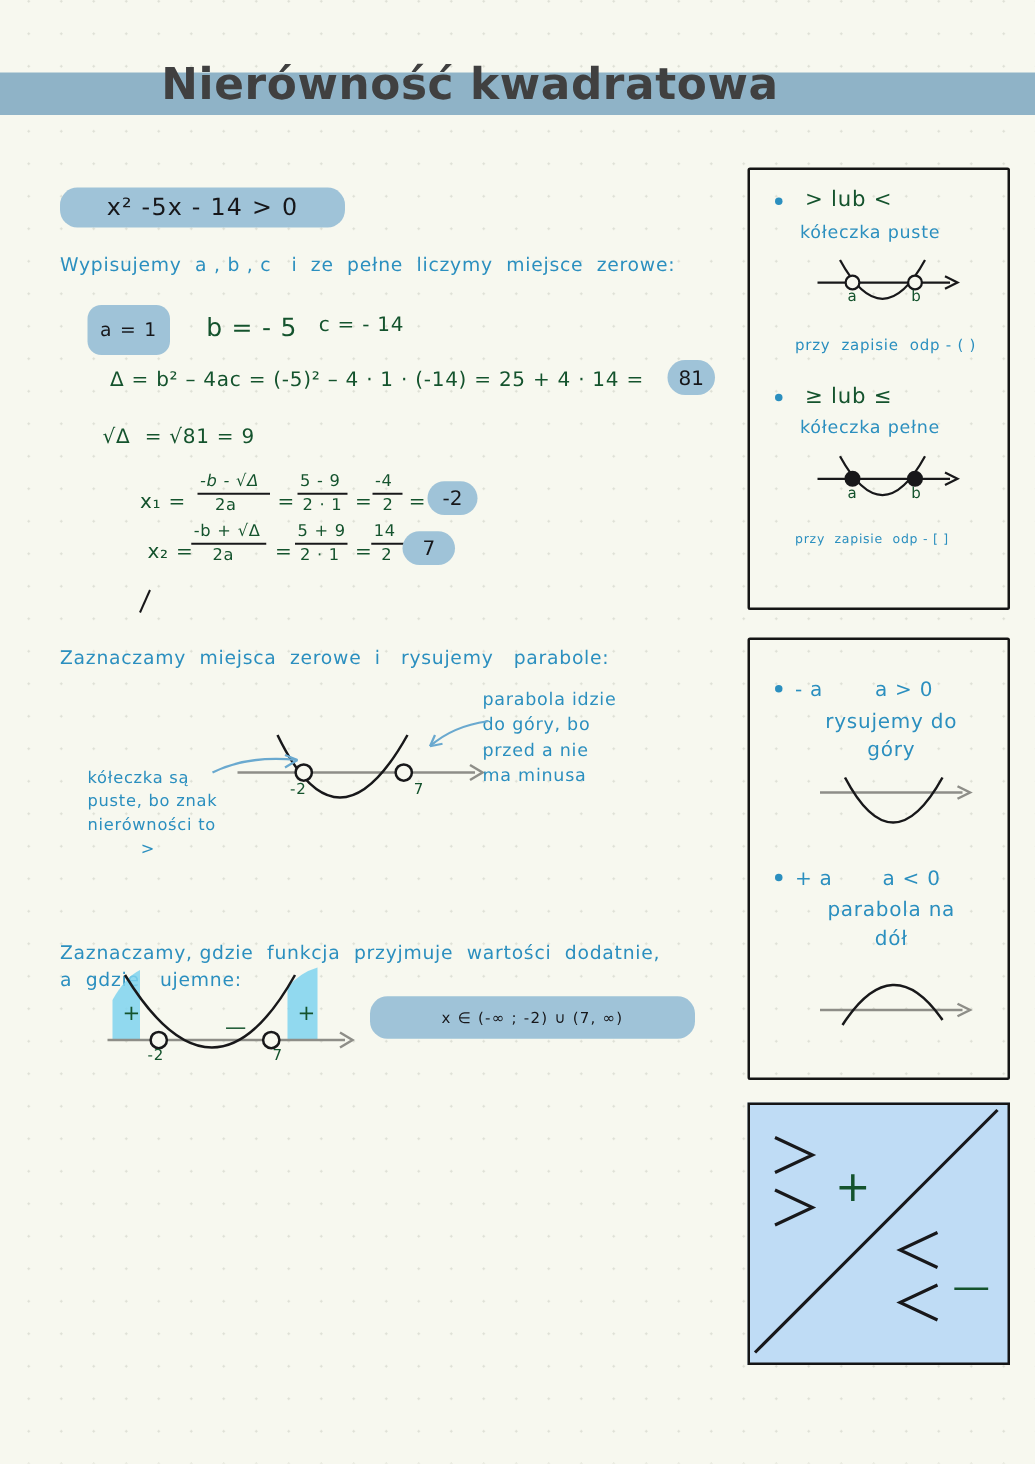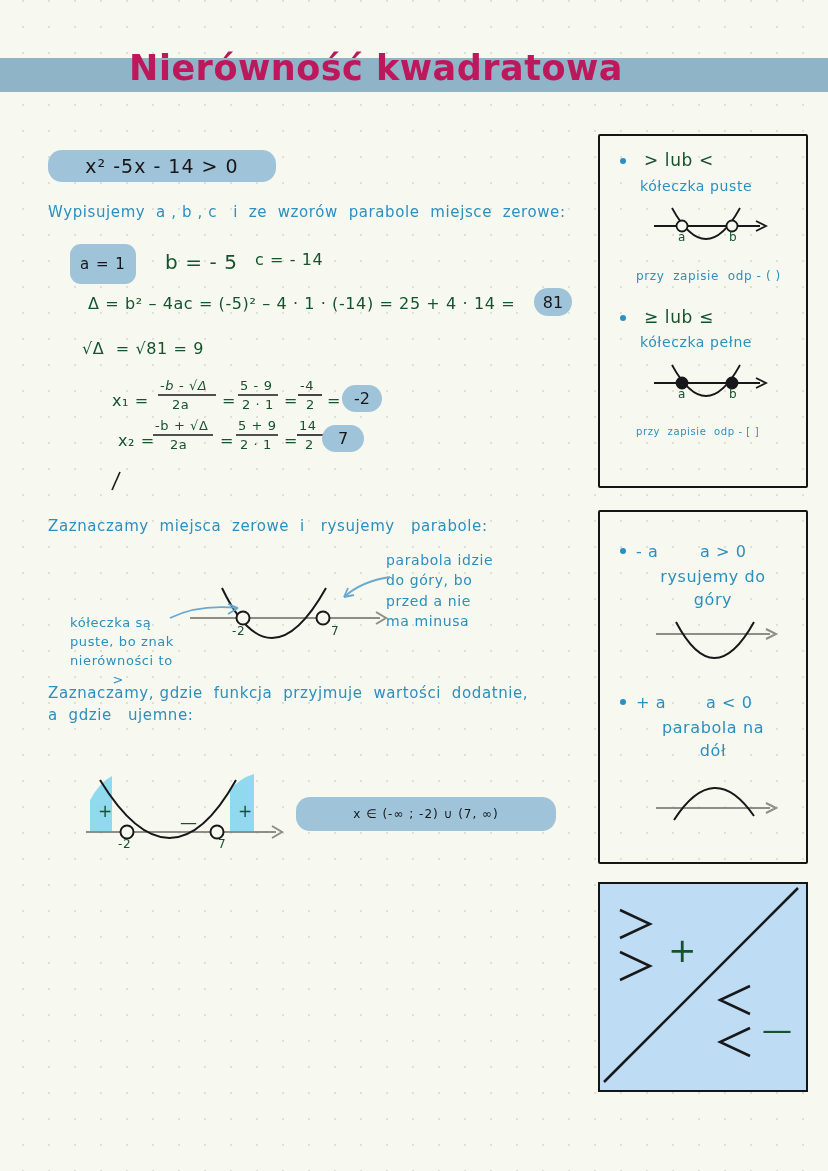--- a/index.html
+++ b/index.html
@@ -36,21 +36,21 @@
   }
   .title-text {
     position: absolute;
     left: 0;
     top: 48px;
     width: 752px;
     text-align: center;
     font-family: "DejaVu Sans", sans-serif;
     font-size: 35px;
     font-weight: bold;
-    color: #be185d;
+    color: #404040;
     letter-spacing: 0.5px;
   }
 
   
   .hw {
     position: absolute;
     font-family: "DejaVu Sans", sans-serif;
     color: #2b8fbf;
     font-size: 15px;
     letter-spacing: 0.6px;
@@ -119,21 +119,21 @@
 
 <div class="paper-dots"></div>
 
 <div class="title-band"></div>
 <div class="title-text">Nierówność kwadratowa</div>
 
 <div class="pill" style="left:48px; top:150px; width:228px; height:32px;">
   <span>x² -5x - 14 &gt; 0</span>
 </div>
 
-<div class="hw" style="left:48px; top:202px;">Wypisujemy  a , b , c   i  ze  wzorów  parabole  miejsce  zerowe:</div>
+<div class="hw" style="left:48px; top:202px;">Wypisujemy  a , b , c   i  ze  pełne  liczymy  miejsce  zerowe:</div>
 
 <div class="pill small" style="left:70px; top:244px; width:66px; height:40px;">
   <span>a = 1</span>
 </div>
 <div class="hw dark" style="left:165px; top:248px; font-size:20px;">b = - 5</div>
 <div class="hw dark" style="left:255px; top:248px; font-size:16px;">c = - 14</div>
 
 <div class="hw dark" style="left:88px; top:292px; font-size:16px;">Δ = b² – 4ac = (-5)² – 4 · 1 · (-14) = 25 + 4 · 14 =</div>
 <div class="hl-round" style="left:534px; top:288px; width:38px; height:28px; border-radius:16px;">
   <span style="font-size:16px;">81</span>
@@ -220,21 +220,21 @@
 
 <div class="hw" style="left:70px; top:614px; font-size:13px;">kółeczka są
 puste, bo znak
 nierówności to
          &gt;</div>
 <svg style="left:168px; top:600px; width:80px; height:26px;">
   <path d="M2 18 Q 30 4 70 8" fill="none" stroke="#6aa9cf" stroke-width="1.8"></path>
   <path d="M70 8 L60 4 M70 8 L60 14" fill="none" stroke="#6aa9cf" stroke-width="1.8"></path>
 </svg>
 
-<div class="hw" style="left:48px; top:683px;">Zaznaczamy, gdzie  funkcja  przyjmuje  wartości  dodatnie,
+<div class="hw" style="left:48px; top:752px;">Zaznaczamy, gdzie  funkcja  przyjmuje  wartości  dodatnie,
 a  gdzie   ujemne:</div>
 
 <svg style="left:78px; top:770px; width:230px; height:110px;">
   <path class="cyan-fill" d="M12 62 L12 30 Q 22 12 34 6 L34 62 Z" opacity="0.85"></path>
   <path class="cyan-fill" d="M152 62 L152 20 Q 162 8 176 4 L176 62 Z" opacity="0.85"></path>
   <line x1="8" y1="62" x2="198" y2="62" stroke="#8e8e88" stroke-width="2"></line>
   <path d="M194 56 L204 62 L194 68" fill="none" stroke="#8e8e88" stroke-width="2"></path>
   <path d="M22 10 Q 93 126 158 10" fill="none" stroke="#18181a" stroke-width="2"></path>
   <circle cx="49" cy="62" r="6.5" fill="#f7f8ef" stroke="#18181a" stroke-width="2"></circle>
   <circle cx="139" cy="62" r="6.5" fill="#f7f8ef" stroke="#18181a" stroke-width="2"></circle>

